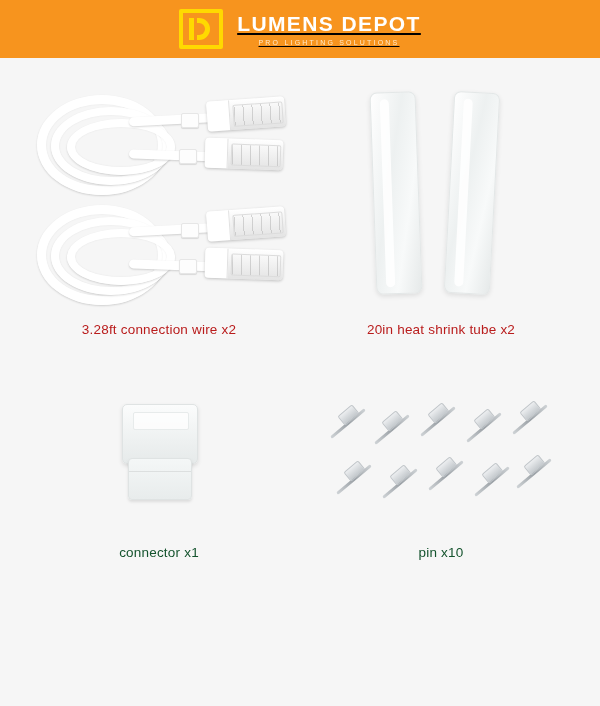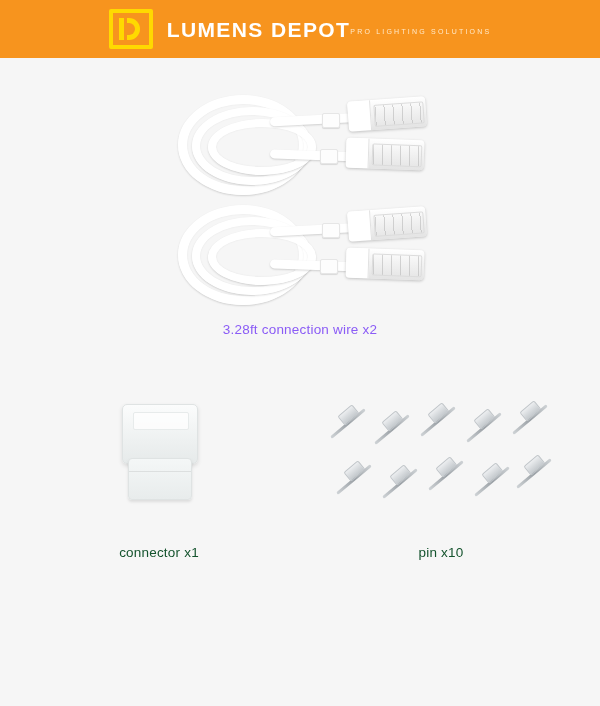--- a/index.html
+++ b/index.html
@@ -60,22 +60,24 @@
     top: 5px;
     width: 13px;
     height: 22px;
     border: 5px solid #ffd900;
     border-left: none;
     border-radius: 0 11px 11px 0;
     box-sizing: border-box;
   }
   .brand-text {
     display: flex;
+    flex-direction: column;
     align-items: center;
     line-height: 1;
+    text-decoration: underline;
   }
   .brand-name {
     color: #ffffff;
     font-size: 21px;
     font-weight: bold;
     letter-spacing: 1.4px;
   }
   .brand-tagline {
     color: #ffe9c9;
     font-size: 7px;
@@ -101,21 +103,21 @@
     position: relative;
     width: 100%;
     display: flex;
     align-items: center;
     justify-content: center;
   }
   .row-1 .cell-art { height: 230px; }
   .row-2 .cell-art { height: 160px; }
   .caption {
     margin-top: 8px;
-    color: #8b5cf6;
+    color: #b91c1c;
     font-size: 13.5px;
     text-align: center;
     letter-spacing: .2px;
   }
   .row-2 { margin-top: 40px; }
   .row-2 .caption { color: #14532d; }
 
   
   .wires {
     position: relative;
@@ -360,20 +362,29 @@
               <div class="connector-head h2">
                 <div class="pins"></div>
               </div>
             </div>
 
           </div>
         </div>
         <div class="caption">3.28ft connection wire x2</div>
       </div>
 
+      <div class="cell">
+        <div class="cell-art">
+          <div class="tubes">
+            <div class="tube t1"></div>
+            <div class="tube t2"></div>
+          </div>
+        </div>
+        <div class="caption">20in heat shrink tube x2</div>
+      </div>
 
     </div>
 
     <div class="row row-2">
 
       <div class="cell">
         <div class="cell-art">
           <div class="conn-block">
             <div class="body"></div>
             <div class="lid"></div>

